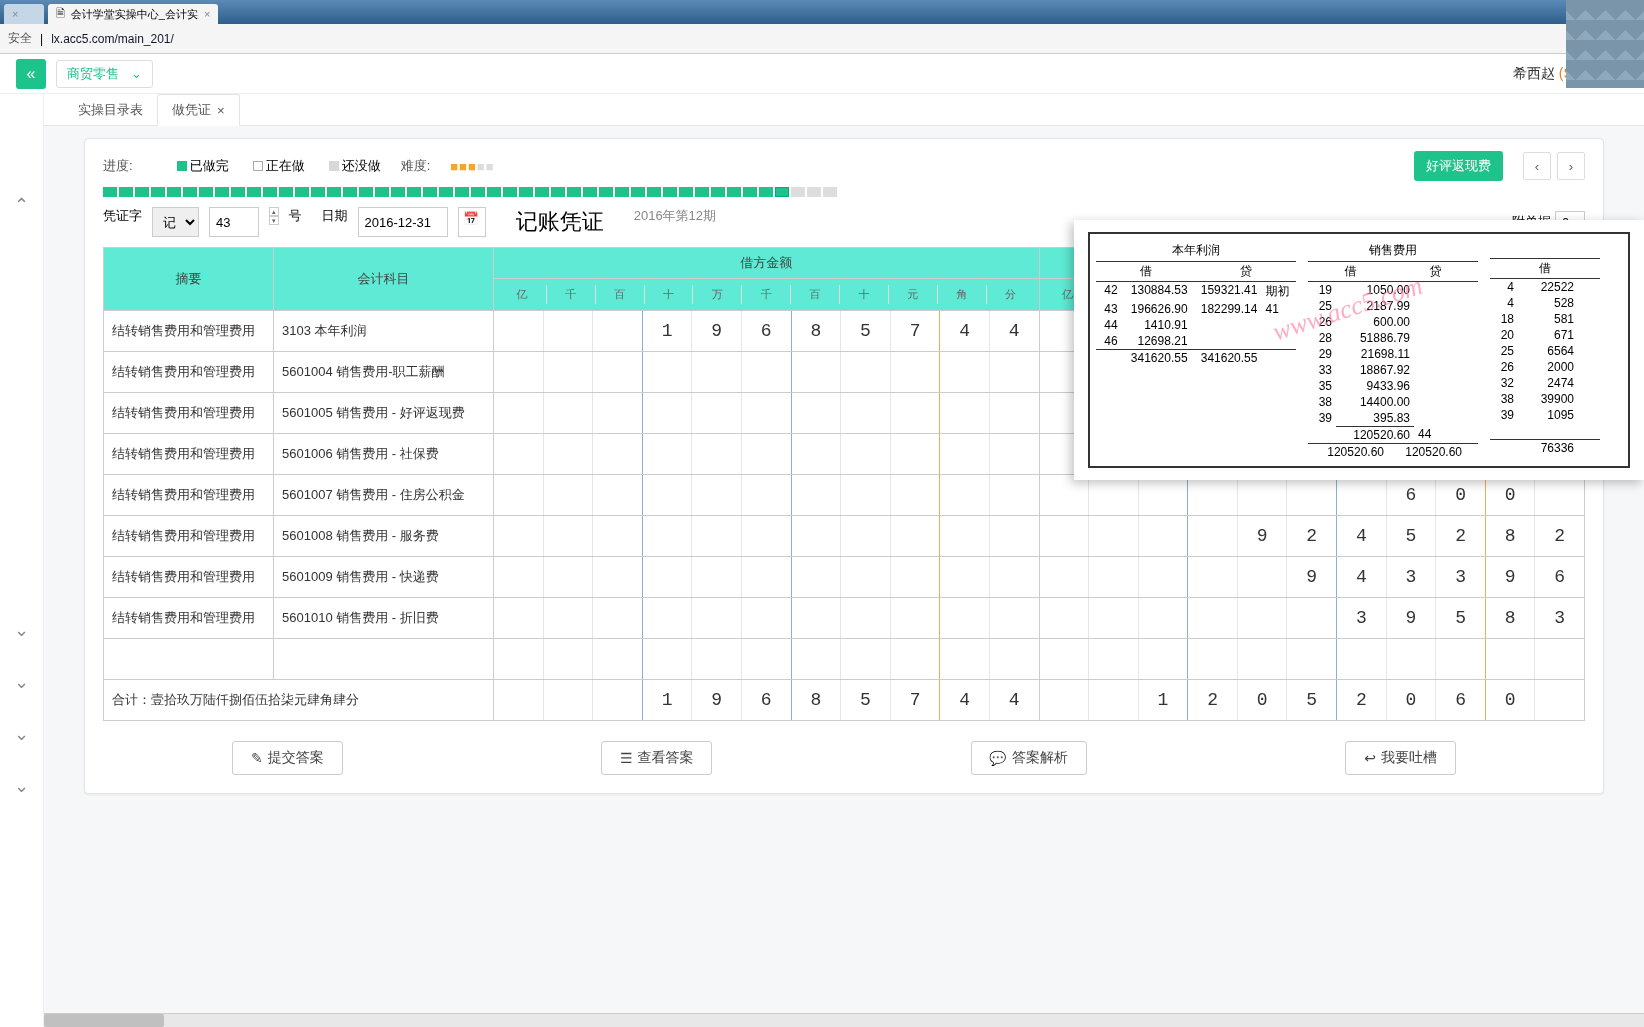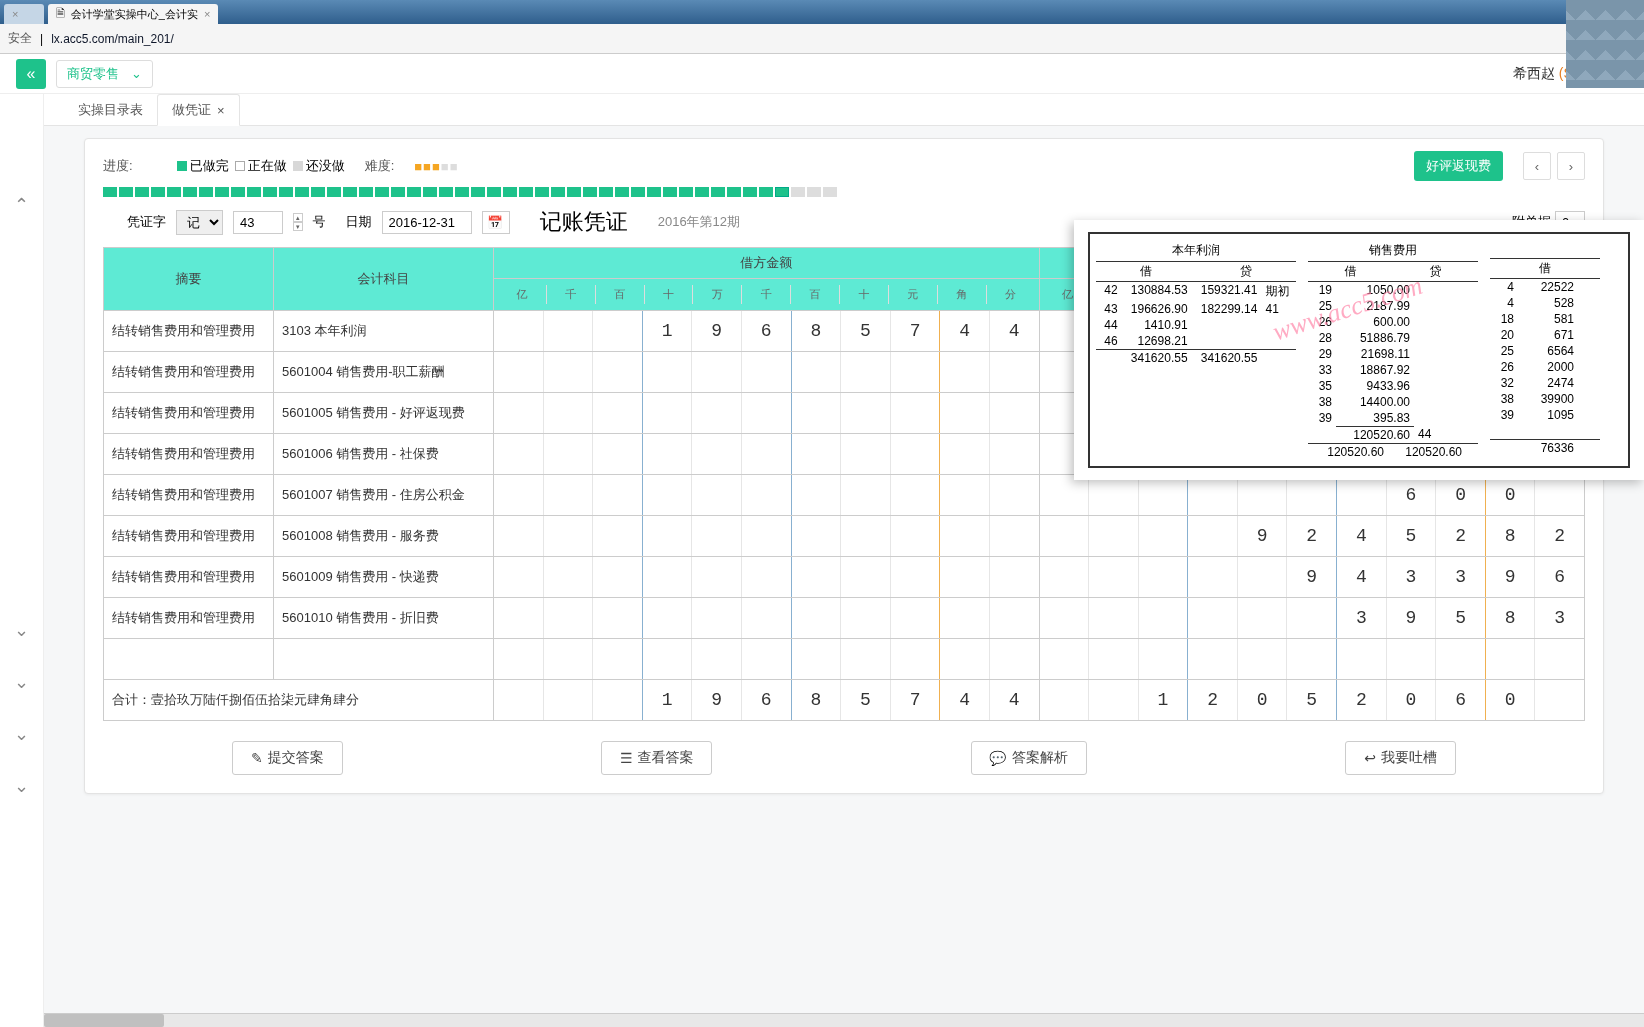--- a/index.html
+++ b/index.html
@@ -30,39 +30,39 @@
 
 
 .inner-tabs { display: flex; background: #fff; border-bottom: 1px solid #e4e4e4; padding-left: 20px; }
 .inner-tab { padding: 6px 14px; font-size: 13px; color: #555; cursor: pointer; display: flex; align-items: center; gap: 6px; }
 .inner-tab.active { background: #fff; border: 1px solid #e4e4e4; border-bottom: 1px solid #fff; margin-bottom: -1px; border-radius: 3px 3px 0 0; }
 
 .voucher-card { background: #fff; margin: 12px 40px 20px 40px; border: 1px solid #e3e3e3; border-radius: 4px; padding: 12px 18px 18px 18px; box-shadow: 0 1px 3px rgba(0,0,0,0.05); }
 
 .status-row { display: flex; align-items: center; gap: 20px; margin-bottom: 6px; font-size: 13px; }
 .status-row .label { color: #555; }
-.legend { display: flex; gap: 6px; padding-left: 24px; }
+.legend { display: flex; gap: 24px; padding-left: 24px; }
 .legend span { display: flex; align-items: center; gap: 3px; }
 .sq { width: 10px; height: 10px; display: inline-block; }
 .sq.done { background: #1ec28b; }
 .sq.doing { border: 1px solid #aaa; }
 .sq.not { background: #d8d8d8; }
 .stars { color: #f5a623; letter-spacing: 1px; }
 .stars .gray { color: #ddd; }
 .fill-btn { background: #1ec28b; color: #fff; padding: 6px 12px; border-radius: 3px; font-size: 13px; cursor: pointer; }
 .nav-btns { display: flex; gap: 6px; }
 .nav-btn { width: 28px; height: 28px; border: 1px solid #ddd; display: flex; align-items: center; justify-content: center; cursor: pointer; color: #666; border-radius: 2px; }
 
 .progress-blocks { display: flex; gap: 2px; margin-bottom: 10px; }
 .pb { width: 14px; height: 10px; }
 .pb.g { background: #1ec28b; }
 .pb.n { background: #ddd; }
 .pb.c { background: #1ec28b; border: 1px solid #0a8; }
 
-.voucher-header { display: flex; align-items: center; gap: 10px; margin-bottom: 10px; font-size: 13px; margin-left: 24px; }
+.voucher-header { display: flex; gap: 10px; margin-bottom: 10px; font-size: 13px; }
 .voucher-header select, .voucher-header input { border: 1px solid #ccc; padding: 3px 6px; font-size: 13px; }
 .voucher-header .num-input { width: 50px; }
 .voucher-header .date-input { width: 90px; }
 .spinner { display: inline-flex; flex-direction: column; }
 .spinner span { font-size: 7px; line-height: 7px; cursor: pointer; color: #666; border: 1px solid #ccc; padding: 0 2px; }
 .cal-icon { border: 1px solid #ccc; padding: 3px 5px; color: #666; cursor: pointer; }
 .title-zh { font-size: 22px; font-weight: 500; margin: 0 20px; }
 .period { color: #888; font-size: 13px; }
 .attach { margin-left: auto; display: flex; align-items: center; gap: 4px; }
 .attach input { width: 30px; }

